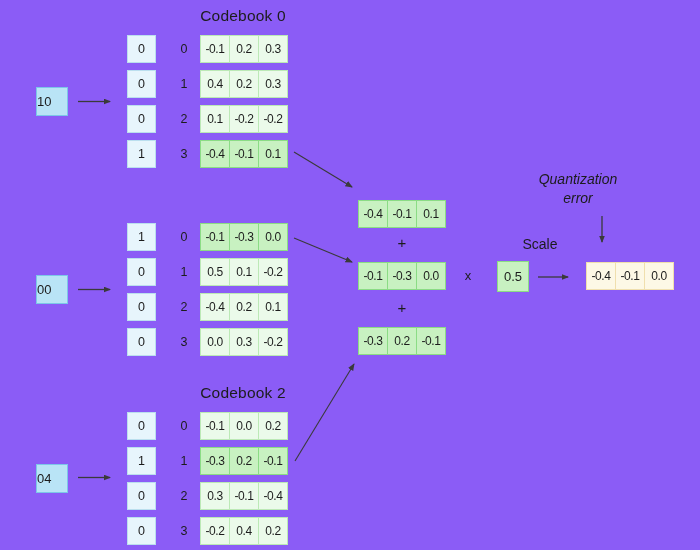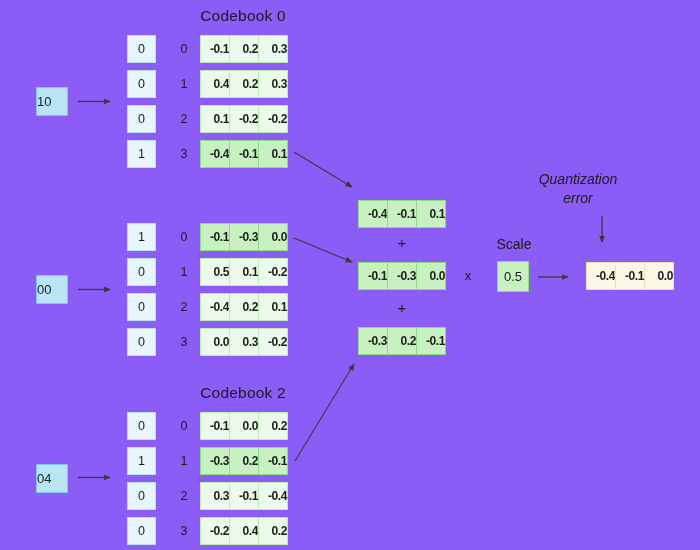--- a/index.html
+++ b/index.html
@@ -23,35 +23,35 @@
   .row { position:relative; height:28px; margin-bottom:7px; width:171px; }
 
   .bit { position:absolute; left:0; top:0; width:29px; height:28px; line-height:26px;
     box-sizing:border-box; text-align:center; font-size:12.5px;
     background:var(--onehot-fill,#e7f5fc); border:1px solid var(--onehot-border,#bbdfee); }
 
   .idx { position:absolute; left:45px; top:0; width:24px; line-height:28px;
     text-align:center; font-size:12.5px; }
 
   .cells { position:absolute; left:73px; top:0; display:flex; }
-  .cell { box-sizing:border-box; width:30px; height:28px; line-height:26px; text-align:right;
+  .cell { box-sizing:border-box; width:30px; height:28px; line-height:26px; text-align:center;
     font-size:12px; letter-spacing:-0.4px; margin-left:-1px;
-    background:var(--cell-fill,#ebfaea); border:1px solid var(--cell-border,#bce9b6);font-weight:bold; }
+    background:var(--cell-fill,#ebfaea); border:1px solid var(--cell-border,#bce9b6); }
   .cell:first-child { margin-left:0; }
   .cells.selected .cell { background:var(--highlight-fill,#c8f1c1); border-color:var(--highlight-border,#8bdc85); }
 
   .sumvec { position:absolute; left:358px; display:flex; z-index:1; }
   .sv0 { top:200px; } .sv1 { top:262px; } .sv2 { top:327px; }
   .sumvec .cell { background:var(--highlight-fill,#c8f1c1); border-color:var(--highlight-border,#8bdc85); }
 
   .plus { position:absolute; left:358px; width:88px; text-align:center; font-size:15px; z-index:1; }
   .p0 { top:234px; } .p1 { top:299px; }
   .times { position:absolute; left:459px; top:268px; width:18px; text-align:center; font-size:13px; z-index:1; }
 
-  .scale-label { position:absolute; left:514px; top:236px; transform:translateX(-50%);
+  .scale-label { position:absolute; left:540px; top:236px; transform:translateX(-50%);
     font-size:14px; white-space:nowrap; z-index:1; }
   .scale-box { position:absolute; left:497px; top:261px; width:32px; height:31px; line-height:29px;
     box-sizing:border-box; text-align:center; font-size:13px;
     background:var(--highlight-fill,#c8f1c1); border:1px solid var(--highlight-border,#8bdc85); z-index:1; }
 
   .quant-label { position:absolute; left:578px; top:170px; transform:translateX(-50%);
     text-align:center; font-size:14px; line-height:19px; white-space:nowrap; z-index:1;font-style:italic; }
 
   .result { position:absolute; left:586px; top:262px; display:flex; z-index:1; }
   .result .cell { background:var(--result-fill,#fdf8e6); border-color:var(--result-border,#f0dfae); }

